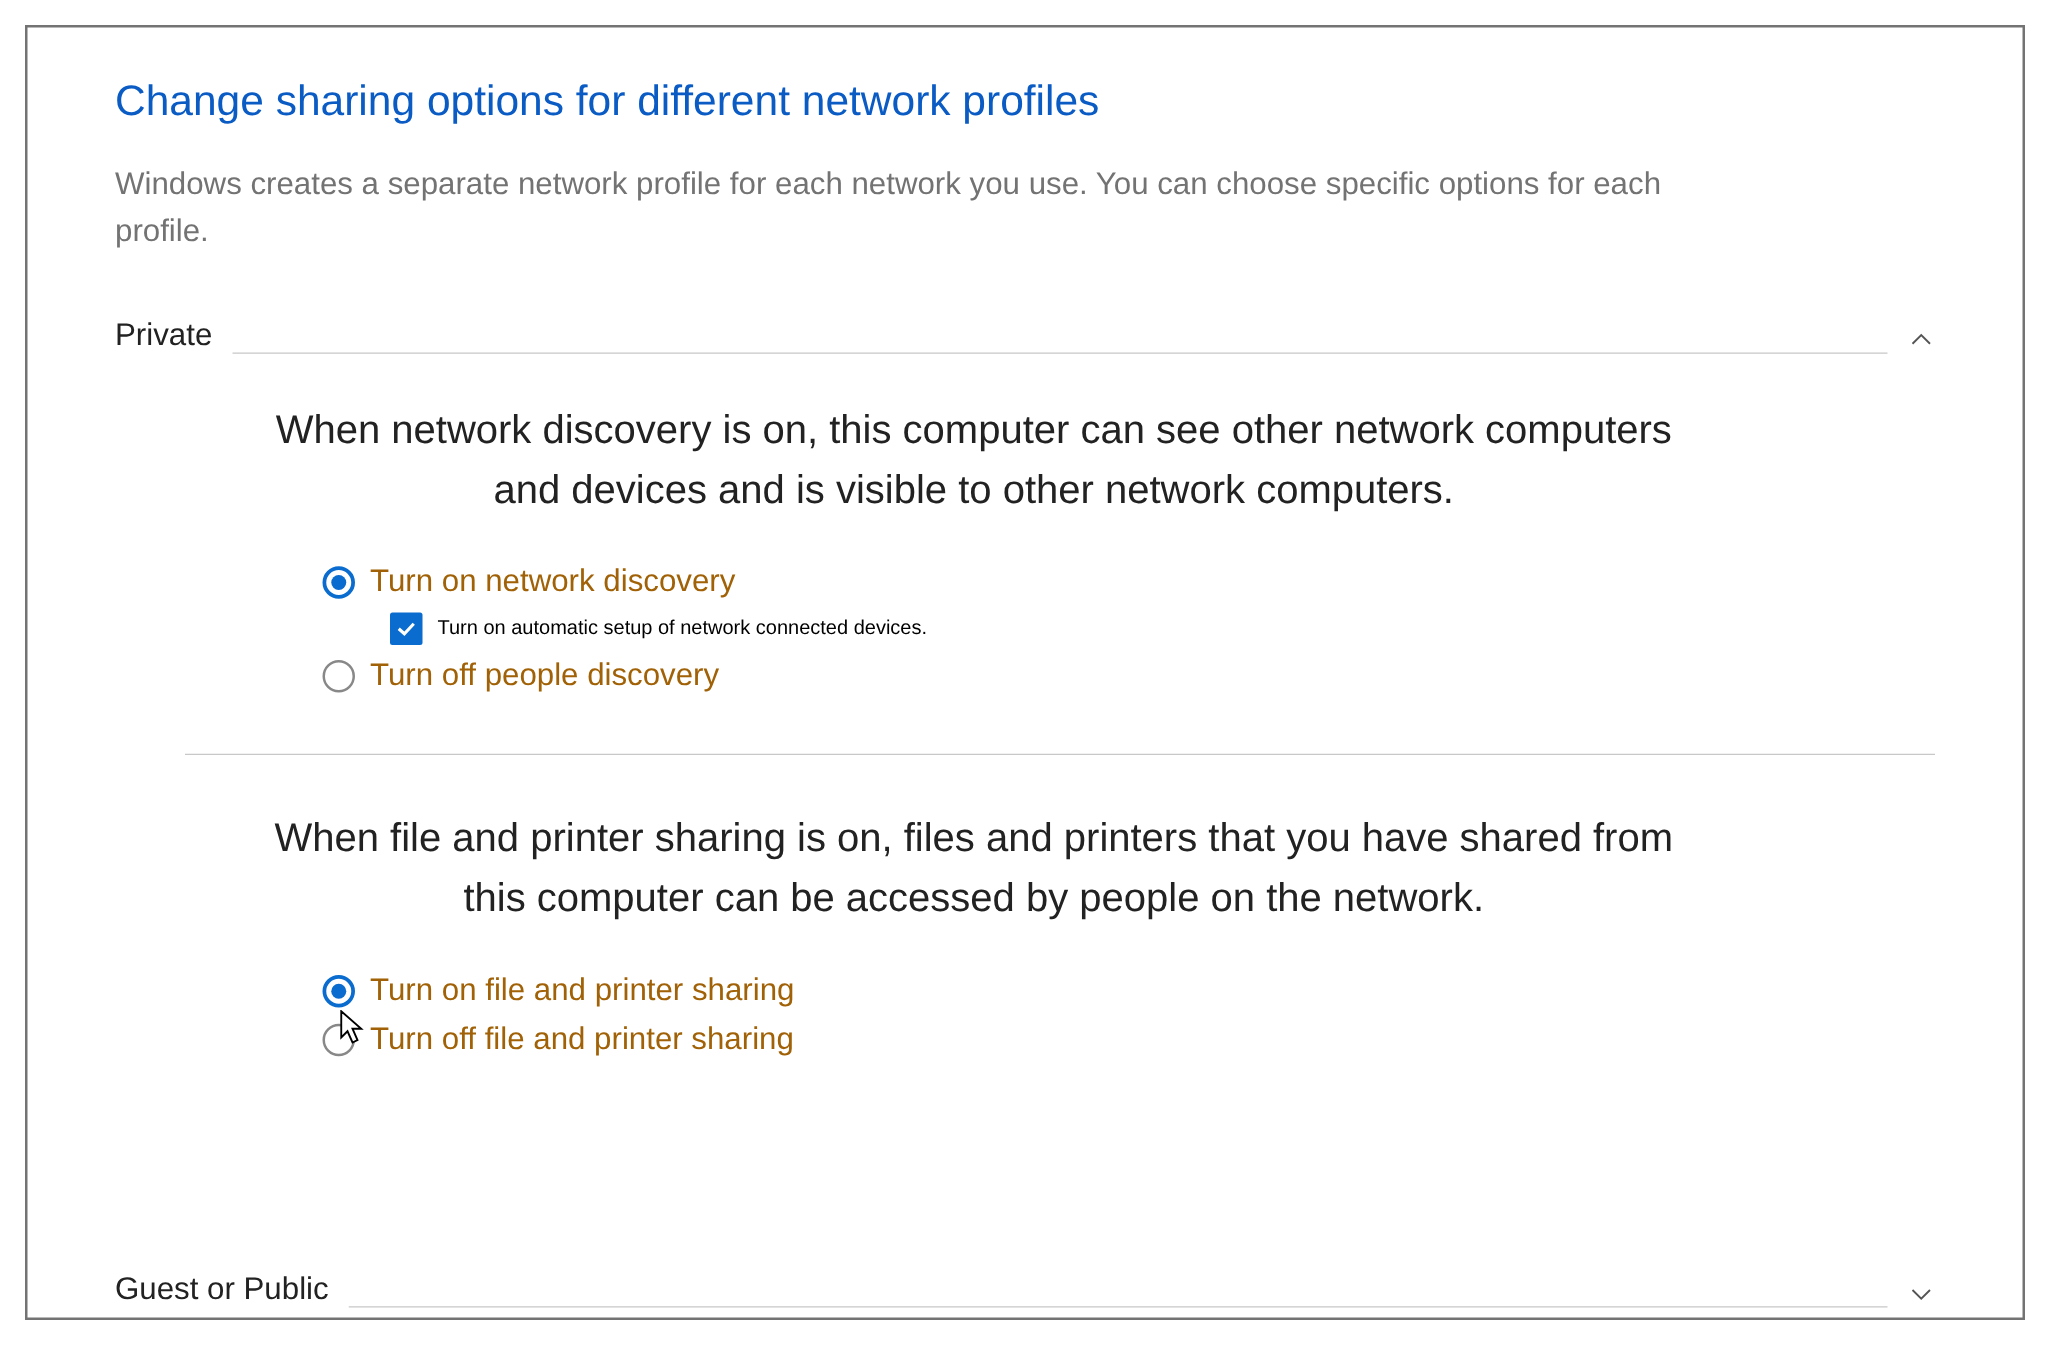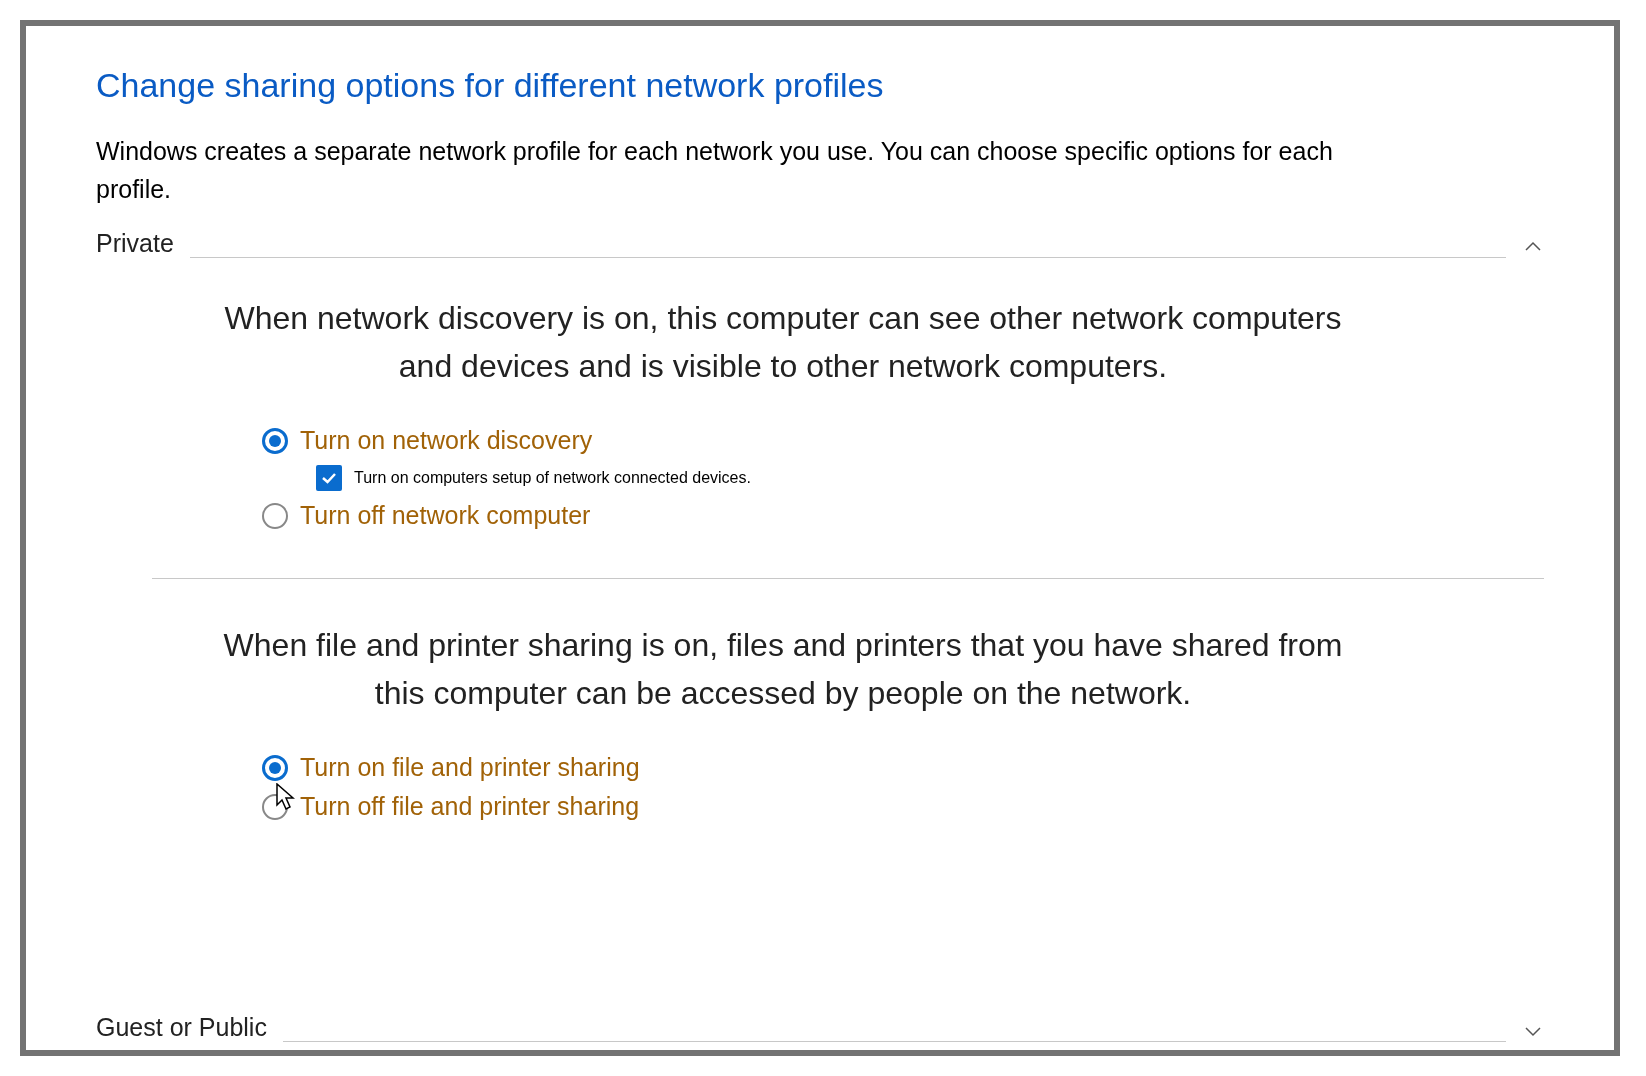--- a/index.html
+++ b/index.html
@@ -3,37 +3,37 @@
   <meta charset="utf-8">
   <style>
     * { box-sizing: border-box; margin: 0; padding: 0; }
     body {
       font-family: "Segoe UI", Tahoma, sans-serif;
       background: #fff;
       padding: 20px;
     }
     .window {
       width: 1600px;
-      border: 6px solid #737373;
+      border: 2px solid #737373;
       background: #fff;
       padding: 40px 70px 0 70px;
       min-height: 1036px;
       position: relative;
     }
     .title {
       color: #0a5bc4;
       font-size: 34px;
       font-weight: 400;
       margin-bottom: 28px;
     }
     .subtitle {
-      color: #000000;
+      color: #737373;
       font-size: 25px;
       line-height: 1.5;
-      margin-bottom: 21px;
+      margin-bottom: 50px;
       max-width: 1300px;
     }
     .section-header {
       display: flex;
       align-items: flex-end;
       gap: 16px;
       cursor: pointer;
       margin: 0 0 36px 0;
     }
     .section-header .label {
@@ -176,25 +176,25 @@
       <div class="option-row">
         <span class="radio checked"></span>
         <span class="text">Turn on network discovery</span>
       </div>
       <div class="nested-check">
         <span class="checkbox">
           <svg width="18" height="18" viewBox="0 0 18 18">
               <polyline points="3,9 7.5,13 15,5" fill="none" stroke="#fff" stroke-width="2.5"></polyline>
             </svg>
         </span>
-        <span class="text">Turn on computers setup of network connected devices.</span>
+        <span class="text">Turn on automatic setup of network connected devices.</span>
       </div>
       <div class="option-row">
         <span class="radio"></span>
-        <span class="text">Turn off network computer</span>
+        <span class="text">Turn off people discovery</span>
       </div>
     </div>
   </div>
 
   <div class="sub-section" style="position:relative;">
     <div class="sub-header">
       <span class="rule"></span>
     </div>
     <p class="desc">When file and printer sharing is on, files and printers that you have shared from this computer can be accessed by people on the network.</p>
 

